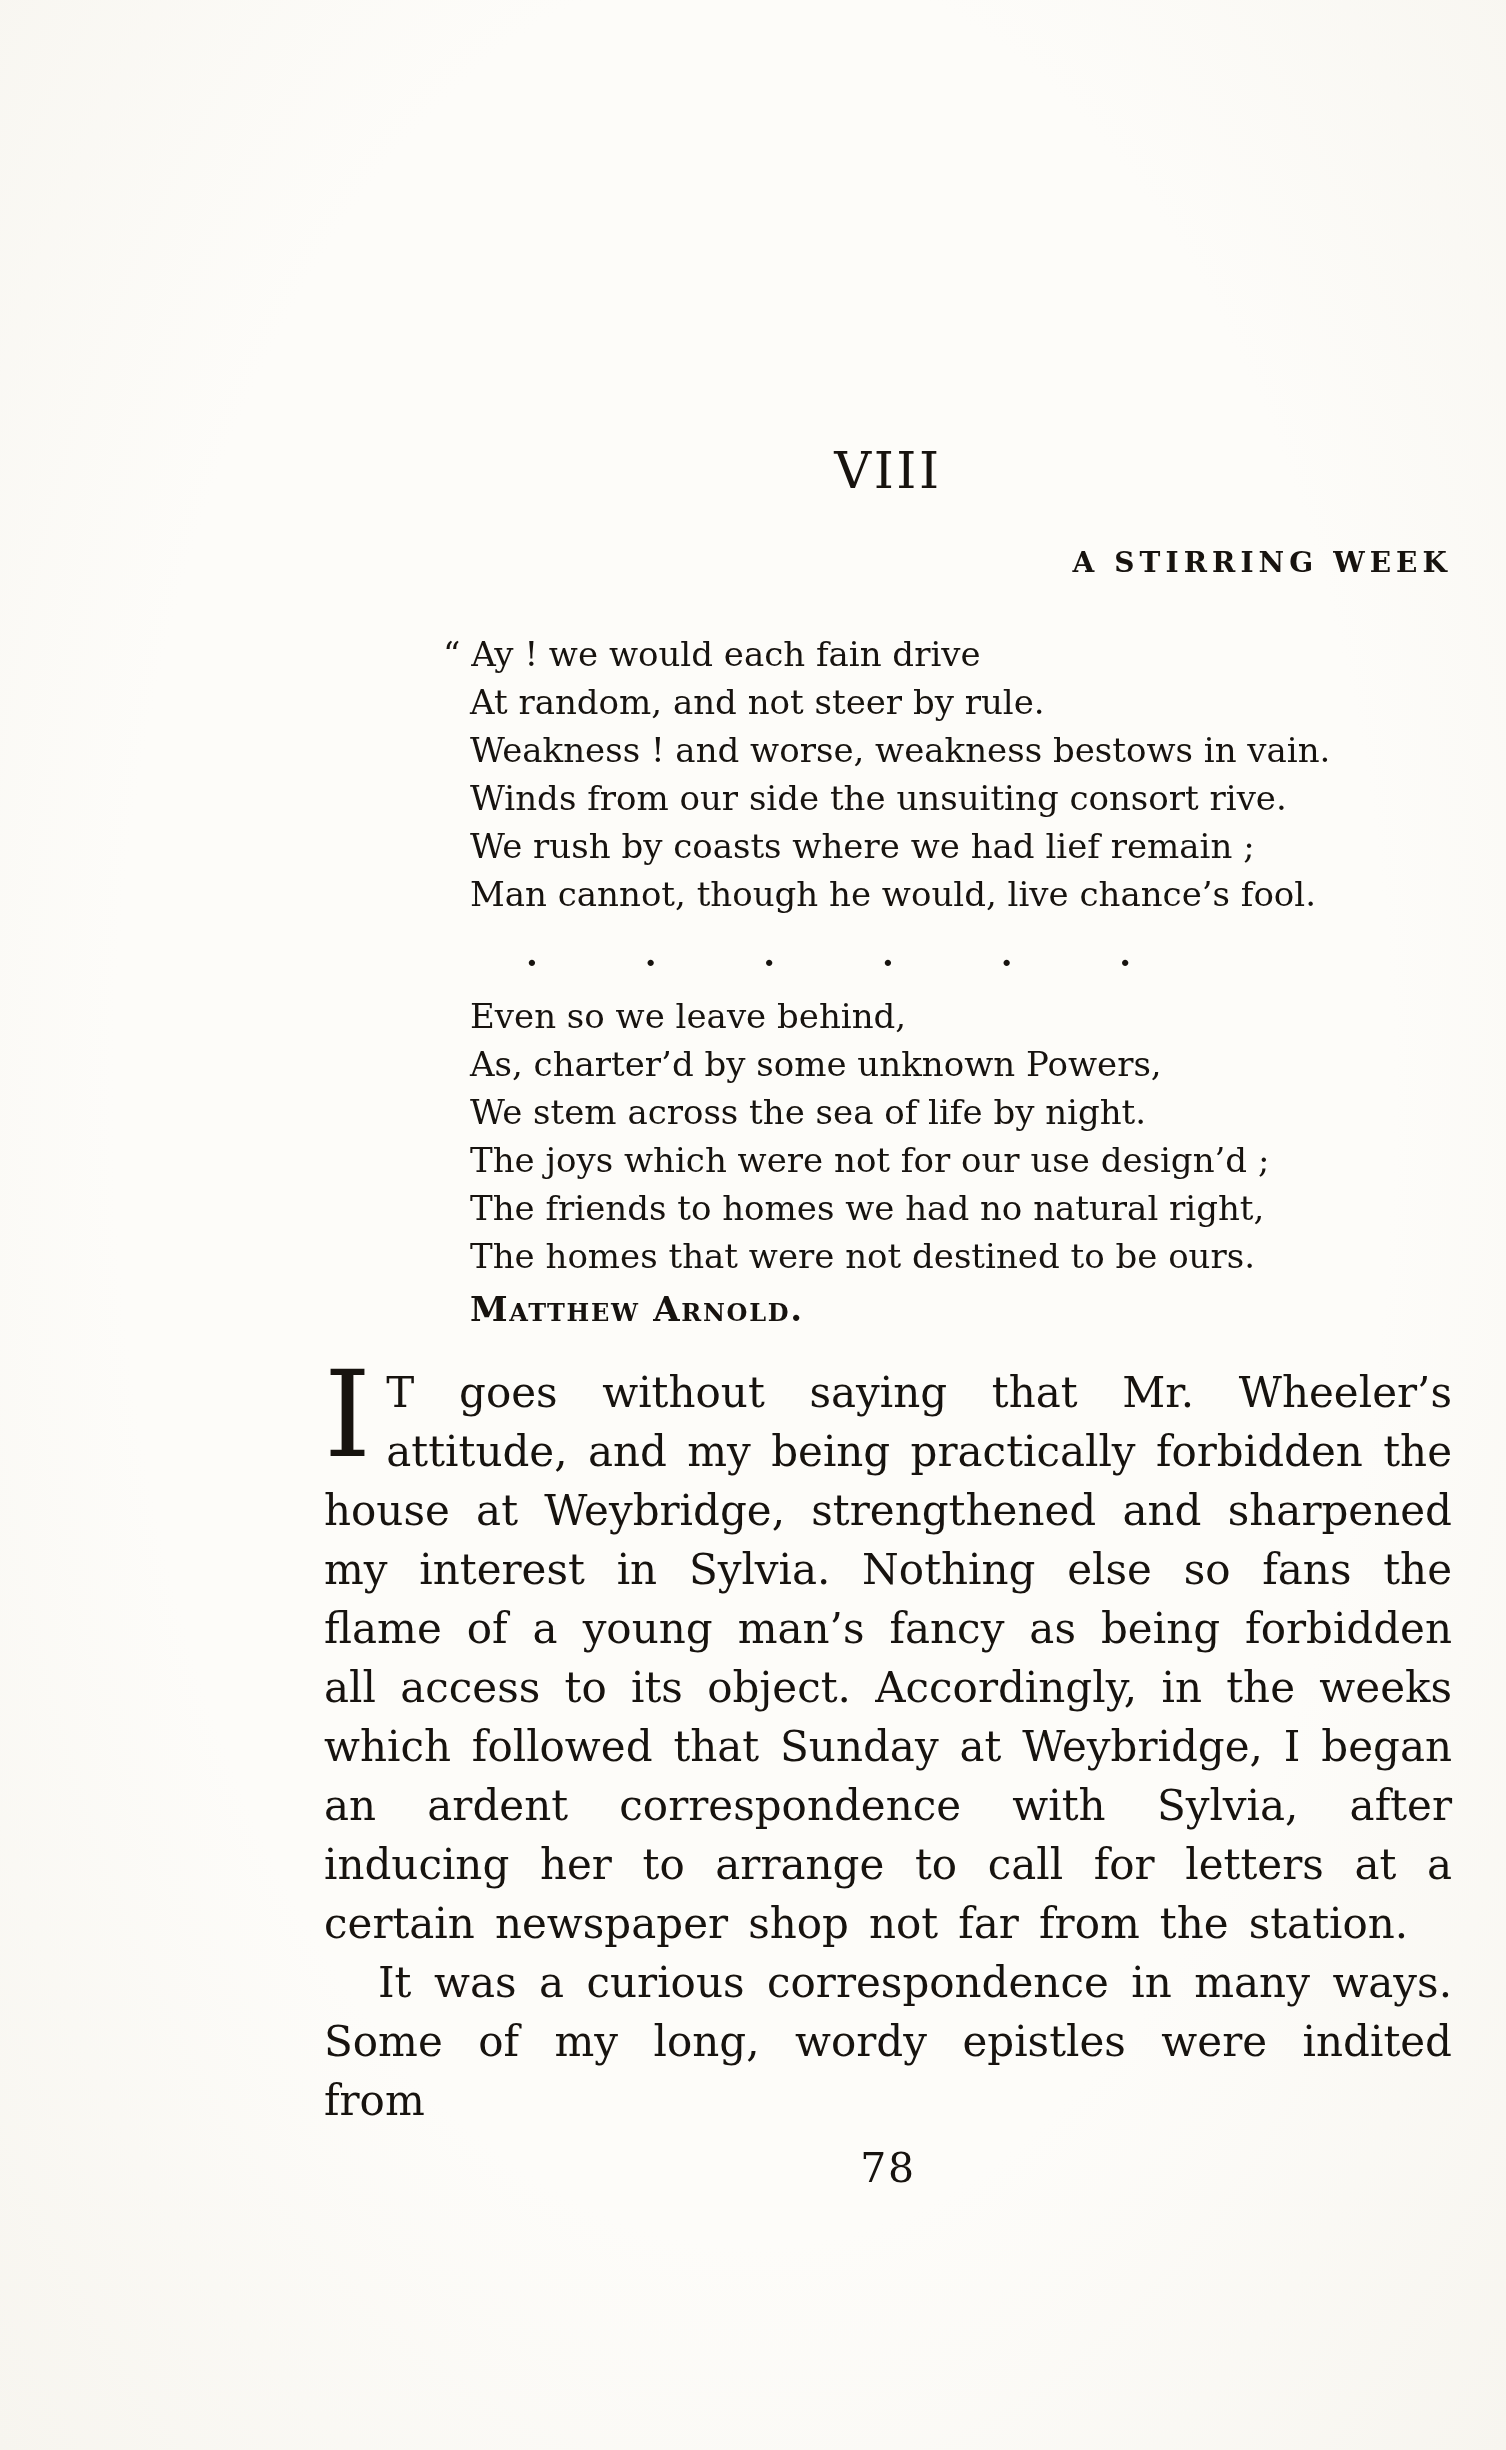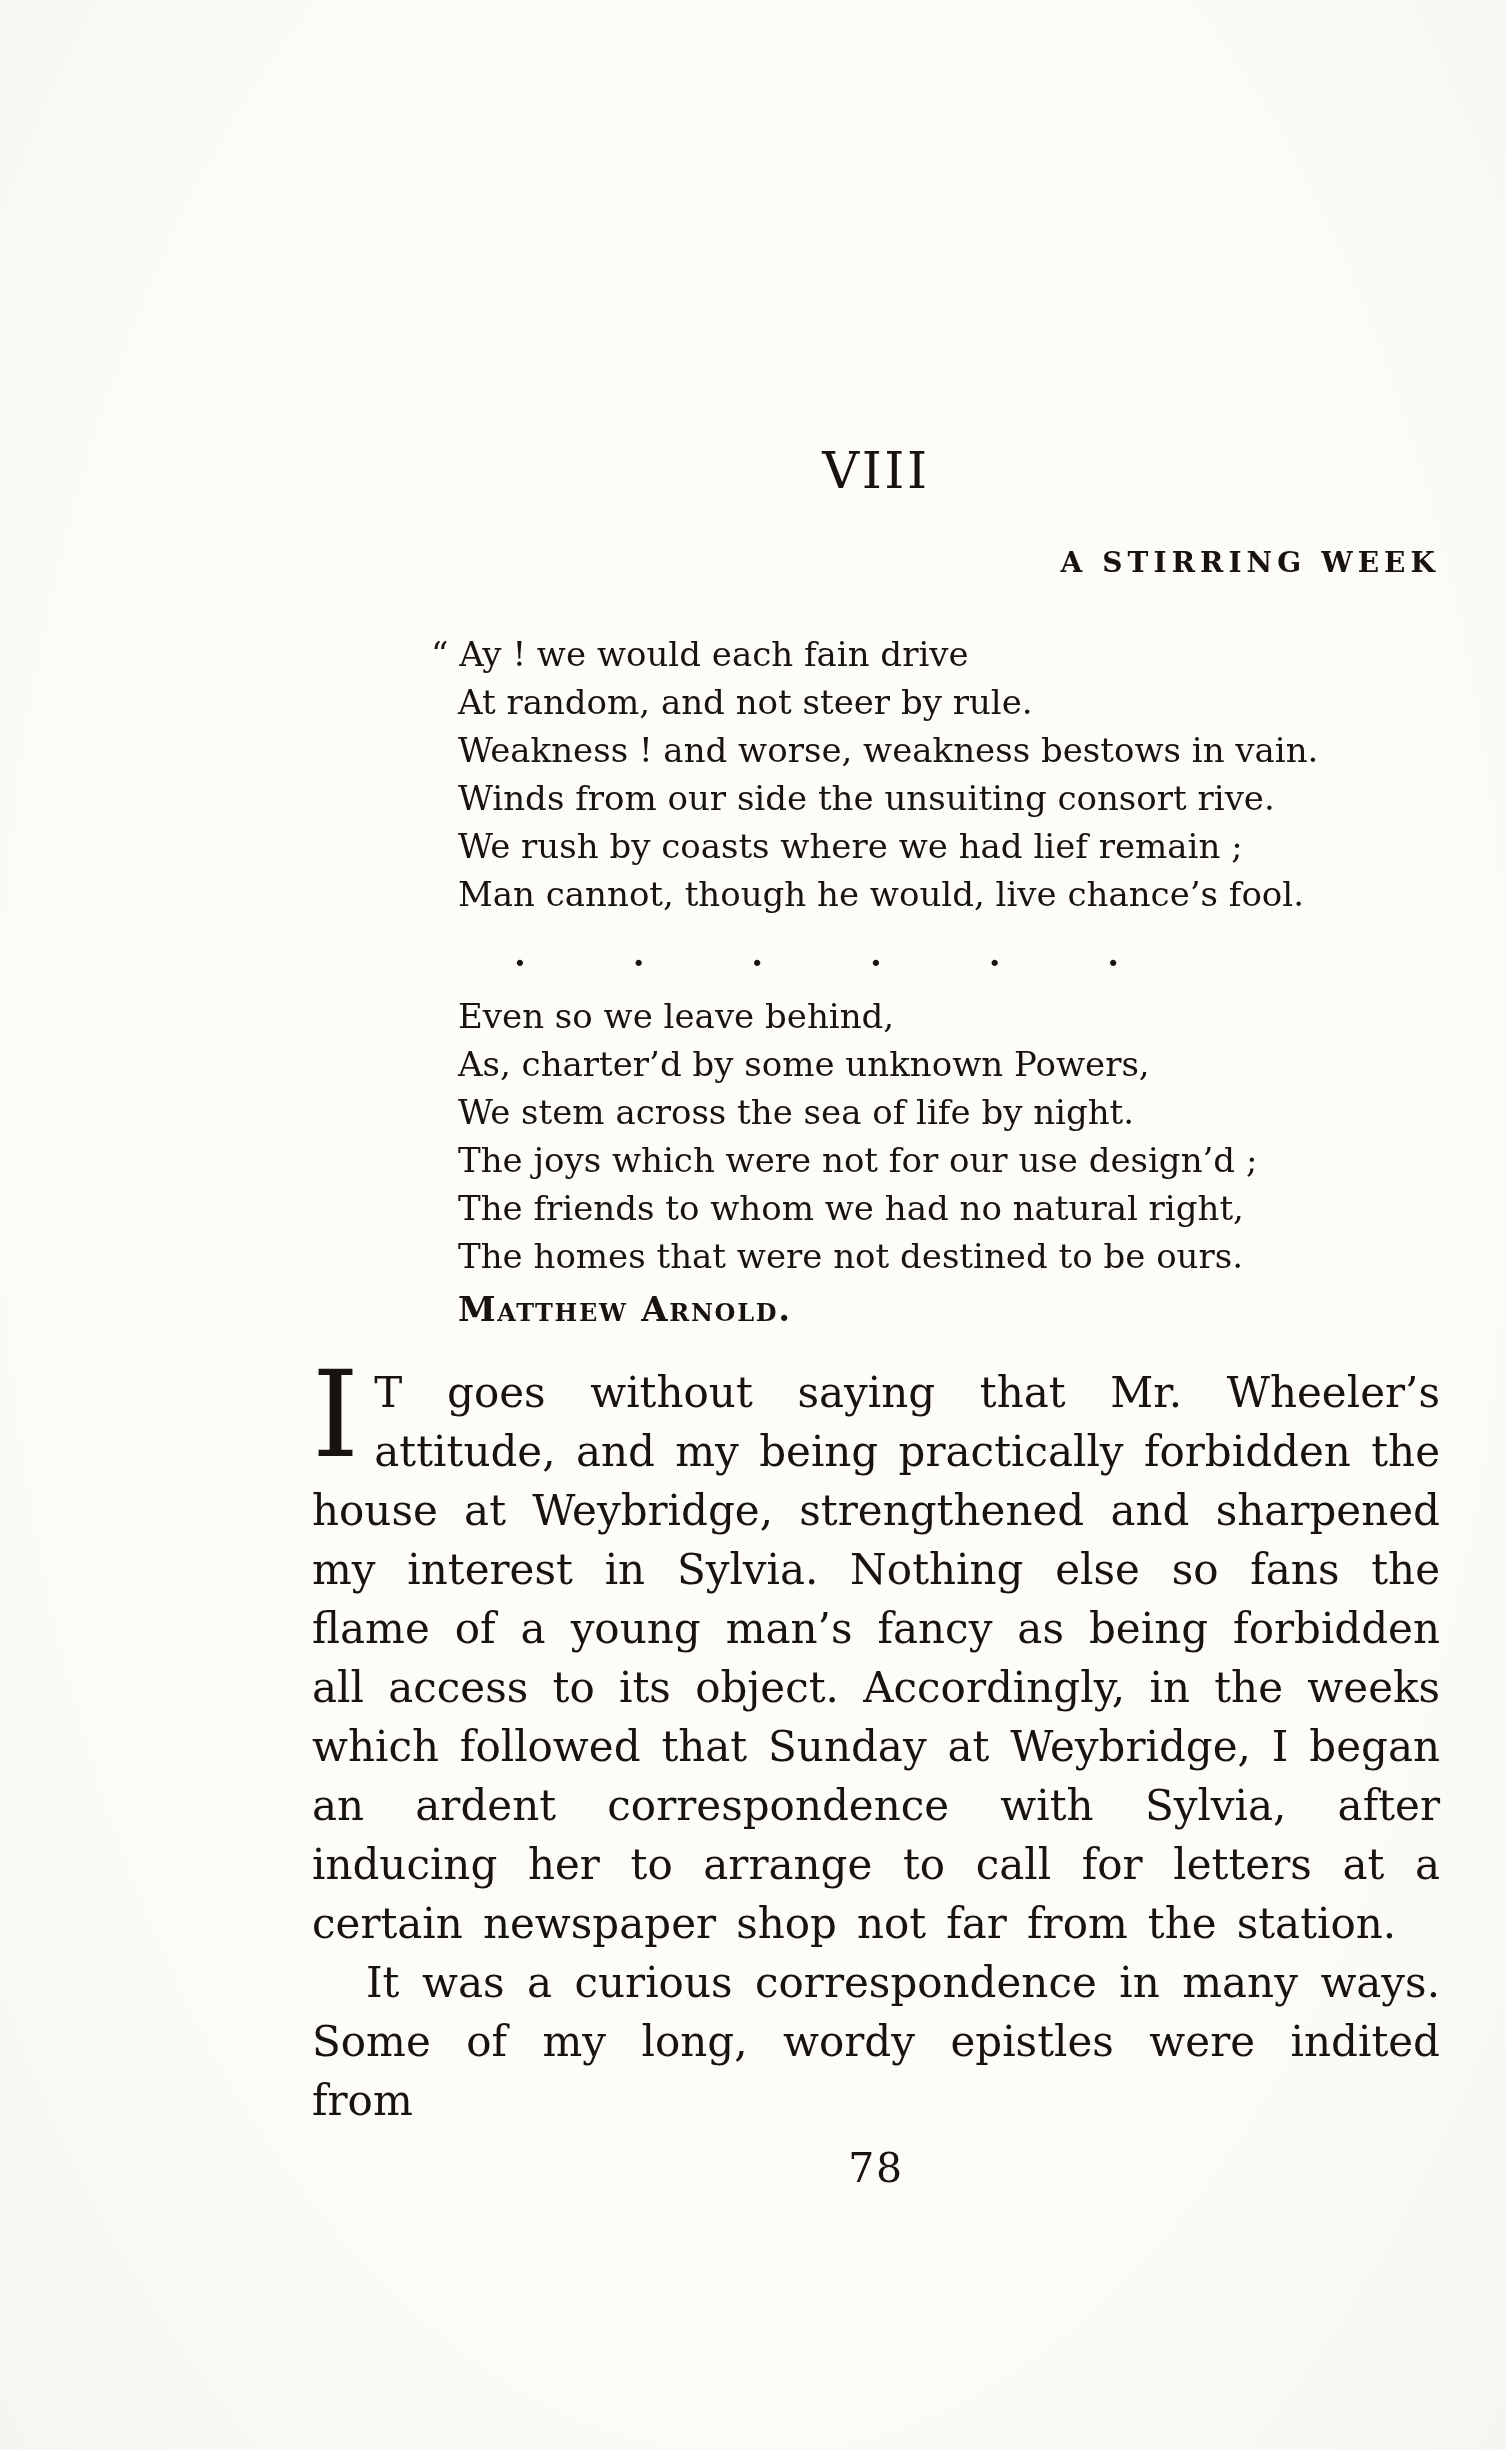--- a/index.html
+++ b/index.html
@@ -16,21 +16,21 @@
     position: relative;
     width: 1507px;
     height: 2450px;
     font-family: "DejaVu Serif", "Liberation Serif", serif;
     color: #17130f;
     background:
       radial-gradient(ellipse at 50% 45%, #fdfcf9 60%, #f7f5ef 100%);
   }
   .content {
     position: absolute;
-    left: 312px;
+    left: 324px;
     top: 441px;
     width: 1128px;
   }
   .chapter-number {
     text-align: center;
     font-size: 51px;
     font-weight: 400;
     letter-spacing: 2.5px;
     margin: 0 0 46px 0;
   }
@@ -117,21 +117,21 @@
         <div class="poem-line">Man cannot, though he would, live chance’s fool.</div>
       </div>
 
       <div class="dots-row">. . . . . .</div>
 
       <div class="stanza">
         <div class="poem-line">Even so we leave behind,</div>
         <div class="poem-line">As, charter’d by some unknown Powers,</div>
         <div class="poem-line">We stem across the sea of life by night.</div>
         <div class="poem-line">The joys which were not for our use design’d ;</div>
-        <div class="poem-line">The friends to whom we had no natural right,</div>
+        <div class="poem-line">The friends to homes we had no natural right,</div>
         <div class="poem-line">The homes that were not destined to be ours.</div>
       </div>
 
       <div class="attribution">Matthew Arnold.</div>
     </div>
 
     <div class="prose">
       <p class="para-1">
         <span class="dropcap">I</span><span>T goes without saying that Mr. Wheeler’s attitude, and my being practically forbidden the house at Weybridge, strengthened and sharpened my interest in Sylvia.  Nothing else so fans the flame of a young man’s fancy as being forbidden all access to its object.  Accordingly, in the weeks which followed that Sunday at Weybridge, I began an ardent correspondence with Sylvia, after inducing her to arrange to call for letters at a certain newspaper shop not far from the station.</span>
       </p>

